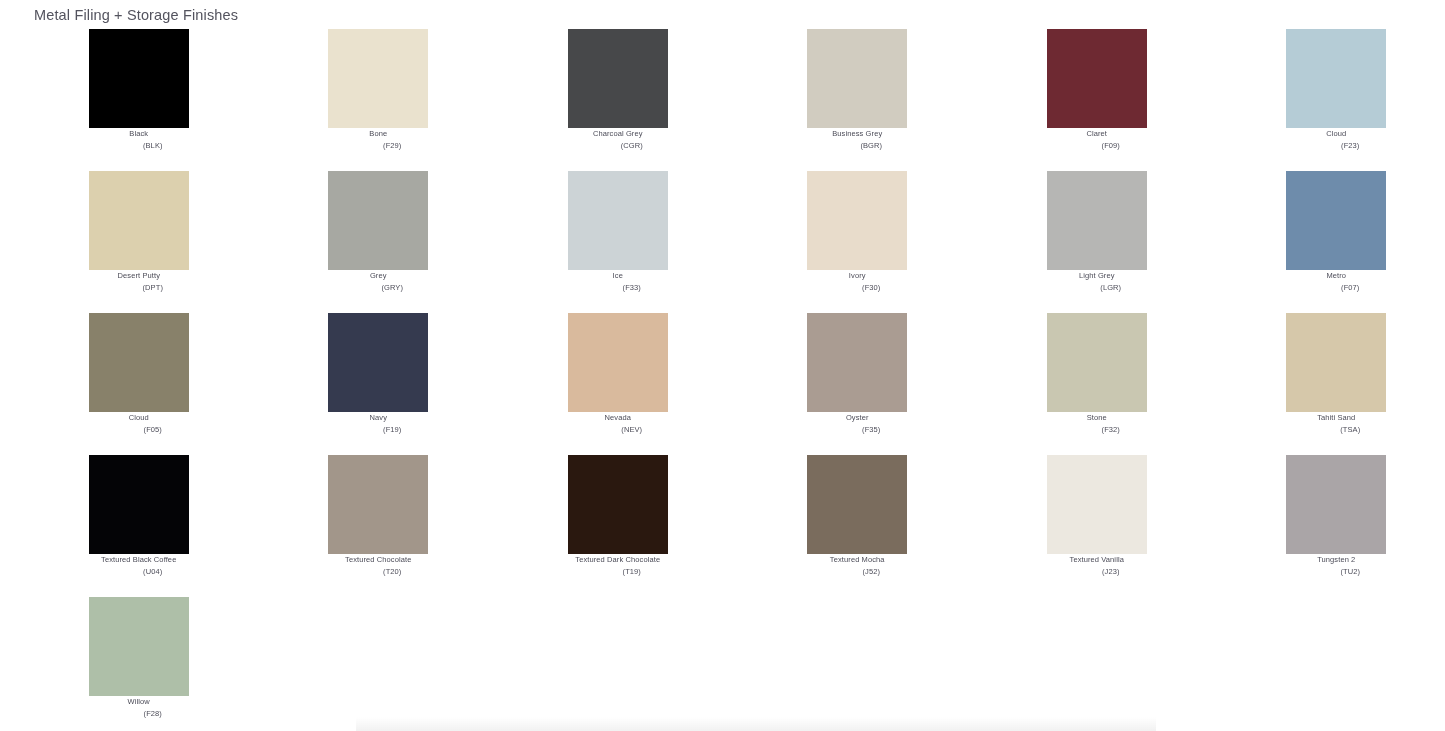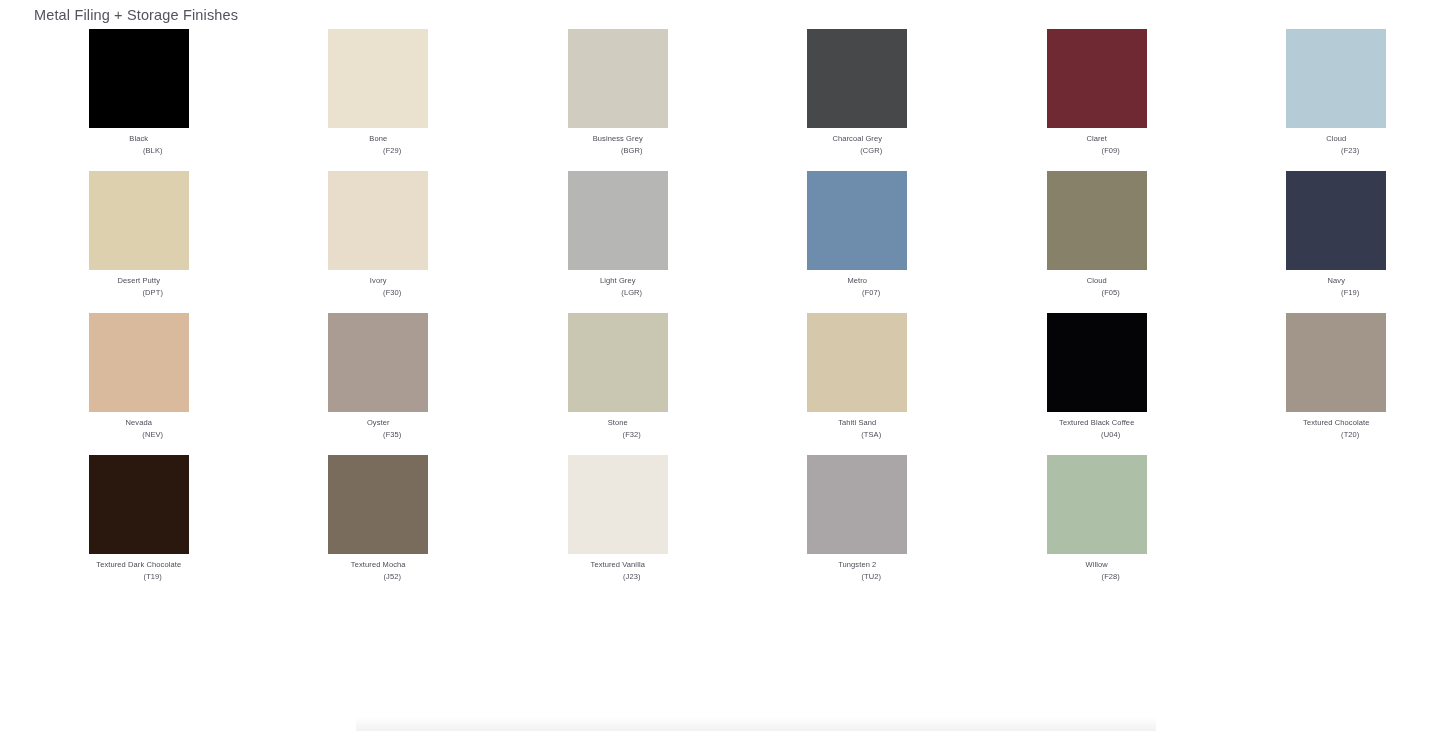--- a/index.html
+++ b/index.html
@@ -52,21 +52,20 @@
   .swatch-chip {
     width: 100px;
     height: 99px;
     flex: 0 0 auto;
   }
   .swatch-chip.bordered {
     border: 1px solid #dcdcdc;
   }
 
   .swatch-label {
-    margin-top: 5px;
     font-size: 7.5px;
     line-height: 11.5px;
     color: #4c4c58;
     text-align: center;
     letter-spacing: 0.1px;
     white-space: nowrap;
   }
   .swatch-code {
     font-size: 7.5px;
     line-height: 11.5px;
@@ -97,45 +96,55 @@
       <div class="swatch-chip" style="background-color: rgb(0, 0, 0);"></div>
       <div class="swatch-label">Black</div>
       <div class="swatch-code">(BLK)</div>
     </div>
     <div class="swatch-card">
       <div class="swatch-chip" style="background-color: rgb(234, 226, 206);"></div>
       <div class="swatch-label">Bone</div>
       <div class="swatch-code">(F29)</div>
     </div>
     <div class="swatch-card">
+      <div class="swatch-chip" style="background-color: rgb(71, 72, 74);"></div>
+      <div class="swatch-label">Charcoal Grey</div>
+      <div class="swatch-code">(CGR)</div>
+    </div>
+    <div class="swatch-card">
       <div class="swatch-chip" style="background-color: rgb(209, 204, 192);"></div>
       <div class="swatch-label">Business Grey</div>
       <div class="swatch-code">(BGR)</div>
     </div>
     <div class="swatch-card">
-      <div class="swatch-chip" style="background-color: rgb(71, 72, 74);"></div>
-      <div class="swatch-label">Charcoal Grey</div>
-      <div class="swatch-code">(CGR)</div>
-    </div>
-    <div class="swatch-card">
       <div class="swatch-chip" style="background-color: rgb(110, 41, 50);"></div>
       <div class="swatch-label">Claret</div>
       <div class="swatch-code">(F09)</div>
     </div>
     <div class="swatch-card">
       <div class="swatch-chip" style="background-color: rgb(181, 204, 214);"></div>
       <div class="swatch-label">Cloud</div>
       <div class="swatch-code">(F23)</div>
     </div>
     <div class="swatch-card">
       <div class="swatch-chip" style="background-color: rgb(220, 208, 174);"></div>
       <div class="swatch-label">Desert Putty</div>
       <div class="swatch-code">(DPT)</div>
     </div>
     <div class="swatch-card">
+      <div class="swatch-chip" style="background-color: rgb(167, 168, 162);"></div>
+      <div class="swatch-label">Grey</div>
+      <div class="swatch-code">(GRY)</div>
+    </div>
+    <div class="swatch-card">
+      <div class="swatch-chip" style="background-color: rgb(204, 211, 214);"></div>
+      <div class="swatch-label">Ice</div>
+      <div class="swatch-code">(F33)</div>
+    </div>
+    <div class="swatch-card">
       <div class="swatch-chip" style="background-color: rgb(232, 220, 203);"></div>
       <div class="swatch-label">Ivory</div>
       <div class="swatch-code">(F30)</div>
     </div>
     <div class="swatch-card">
       <div class="swatch-chip" style="background-color: rgb(182, 182, 180);"></div>
       <div class="swatch-label">Light Grey</div>
       <div class="swatch-code">(LGR)</div>
     </div>
     <div class="swatch-card">

